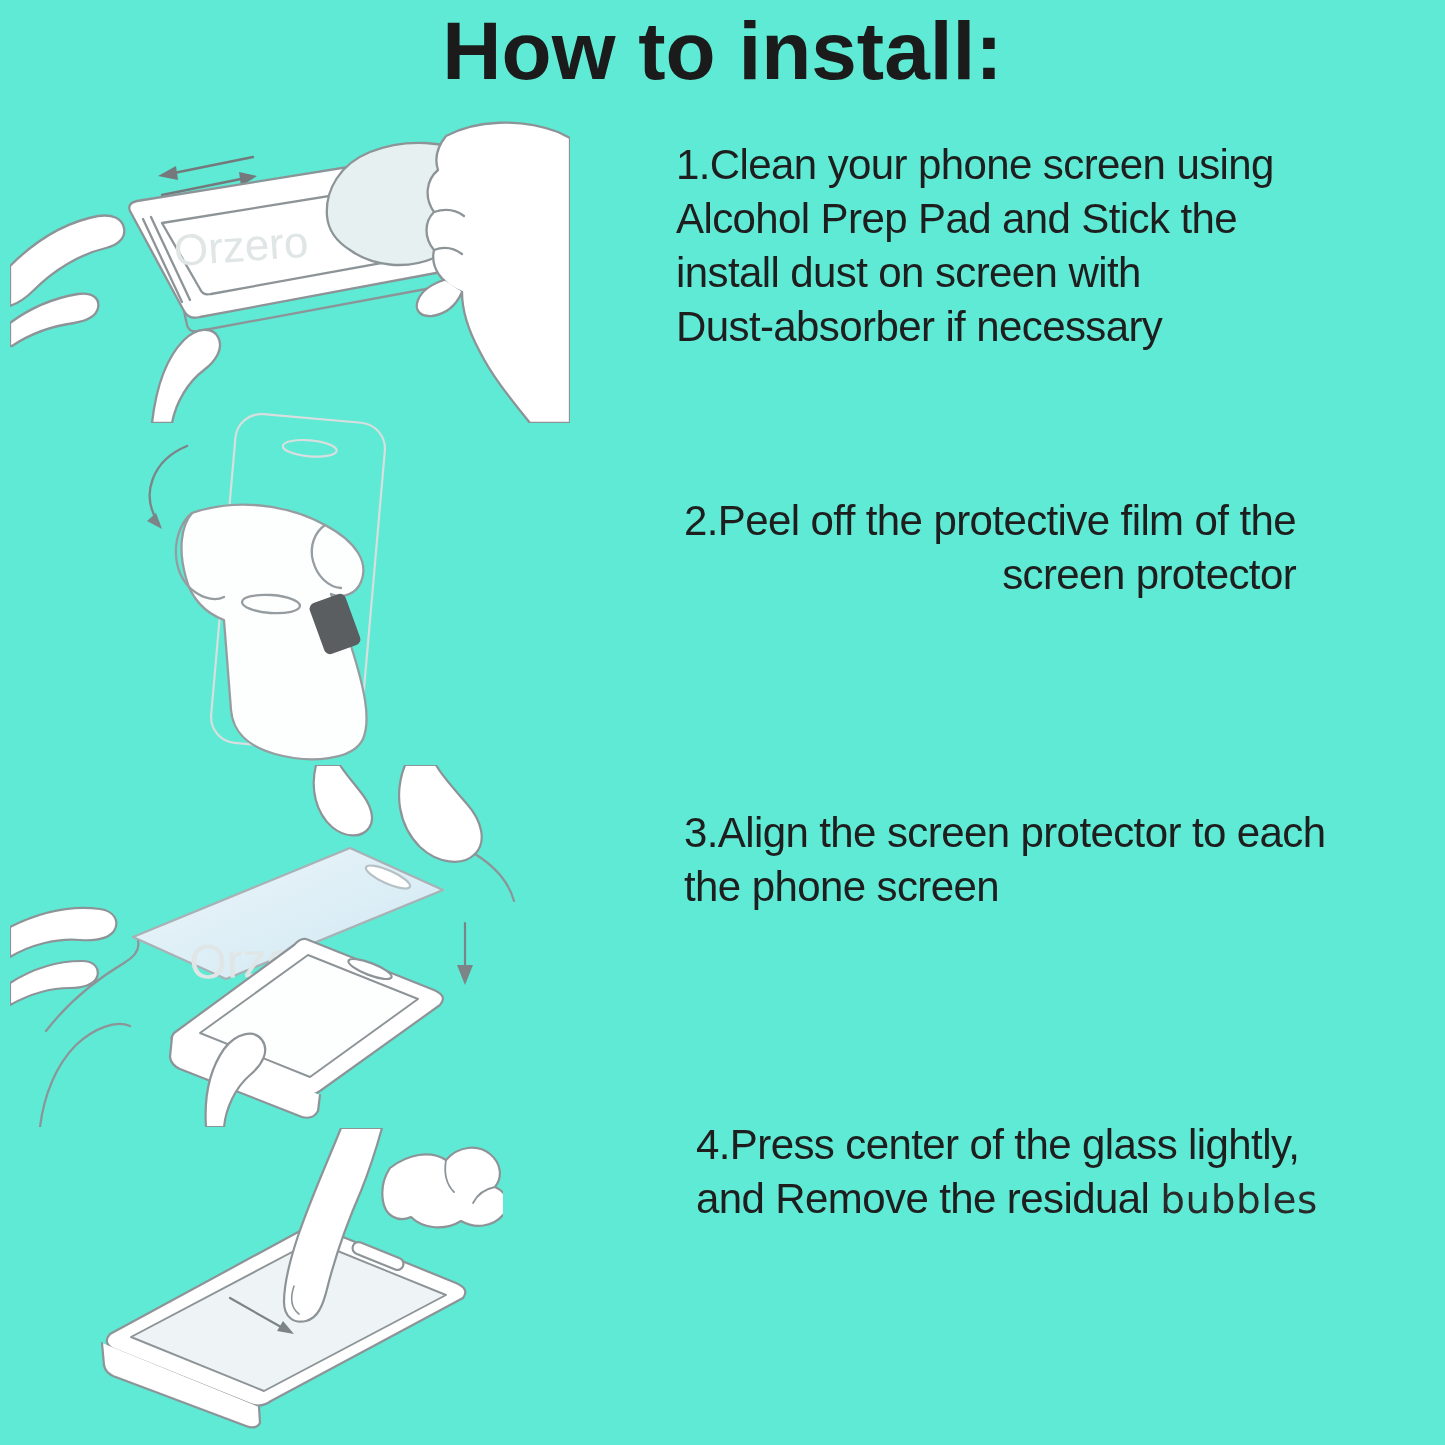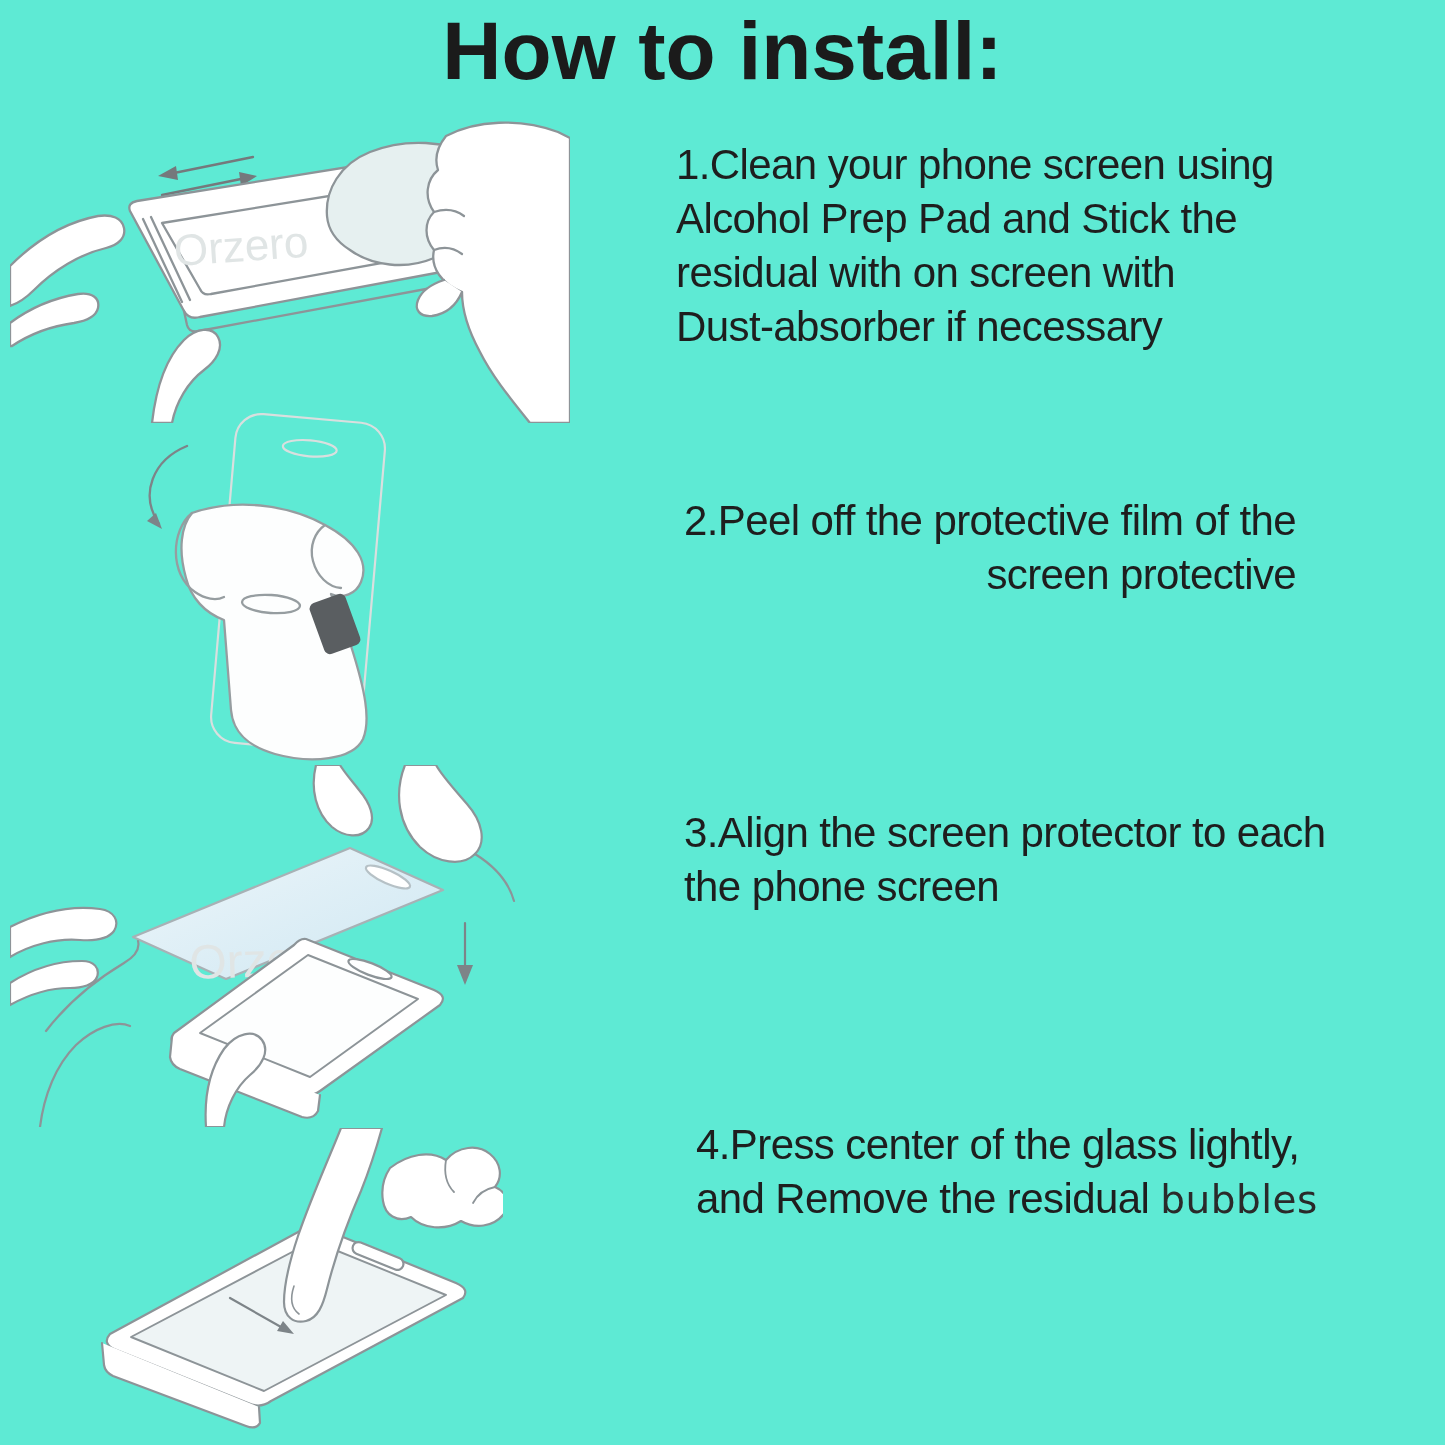--- a/index.html
+++ b/index.html
@@ -160,27 +160,27 @@
           <path d="M368,32 C366,44 368,56 376,64" stroke-width="1.8"></path>
           <path d="M417,59 C407,61 399,67 395,75" stroke-width="1.8"></path>
         </g>
       </g>
     </svg>
   </div>
 
   <div class="step-text" id="s1t">
     <div>1.Clean your phone screen using</div>
     <div>Alcohol Prep Pad and Stick the</div>
-    <div>residual with on screen with</div>
+    <div>install dust on screen with</div>
     <div>Dust-absorber if necessary</div>
   </div>
 
   <div class="step-text" id="s2t">
     <div>2.Peel off the protective film of the</div>
-    <div>screen protective</div>
+    <div>screen protector</div>
   </div>
 
   <div class="step-text" id="s3t">
     <div>3.Align the screen protector to each</div>
     <div>the phone screen</div>
   </div>
 
   <div class="step-text" id="s4t">
     <div>4.Press center of the glass lightly,</div>
     <div><span>and Remove the residual </span><span class="regular">bubbles</span></div>

